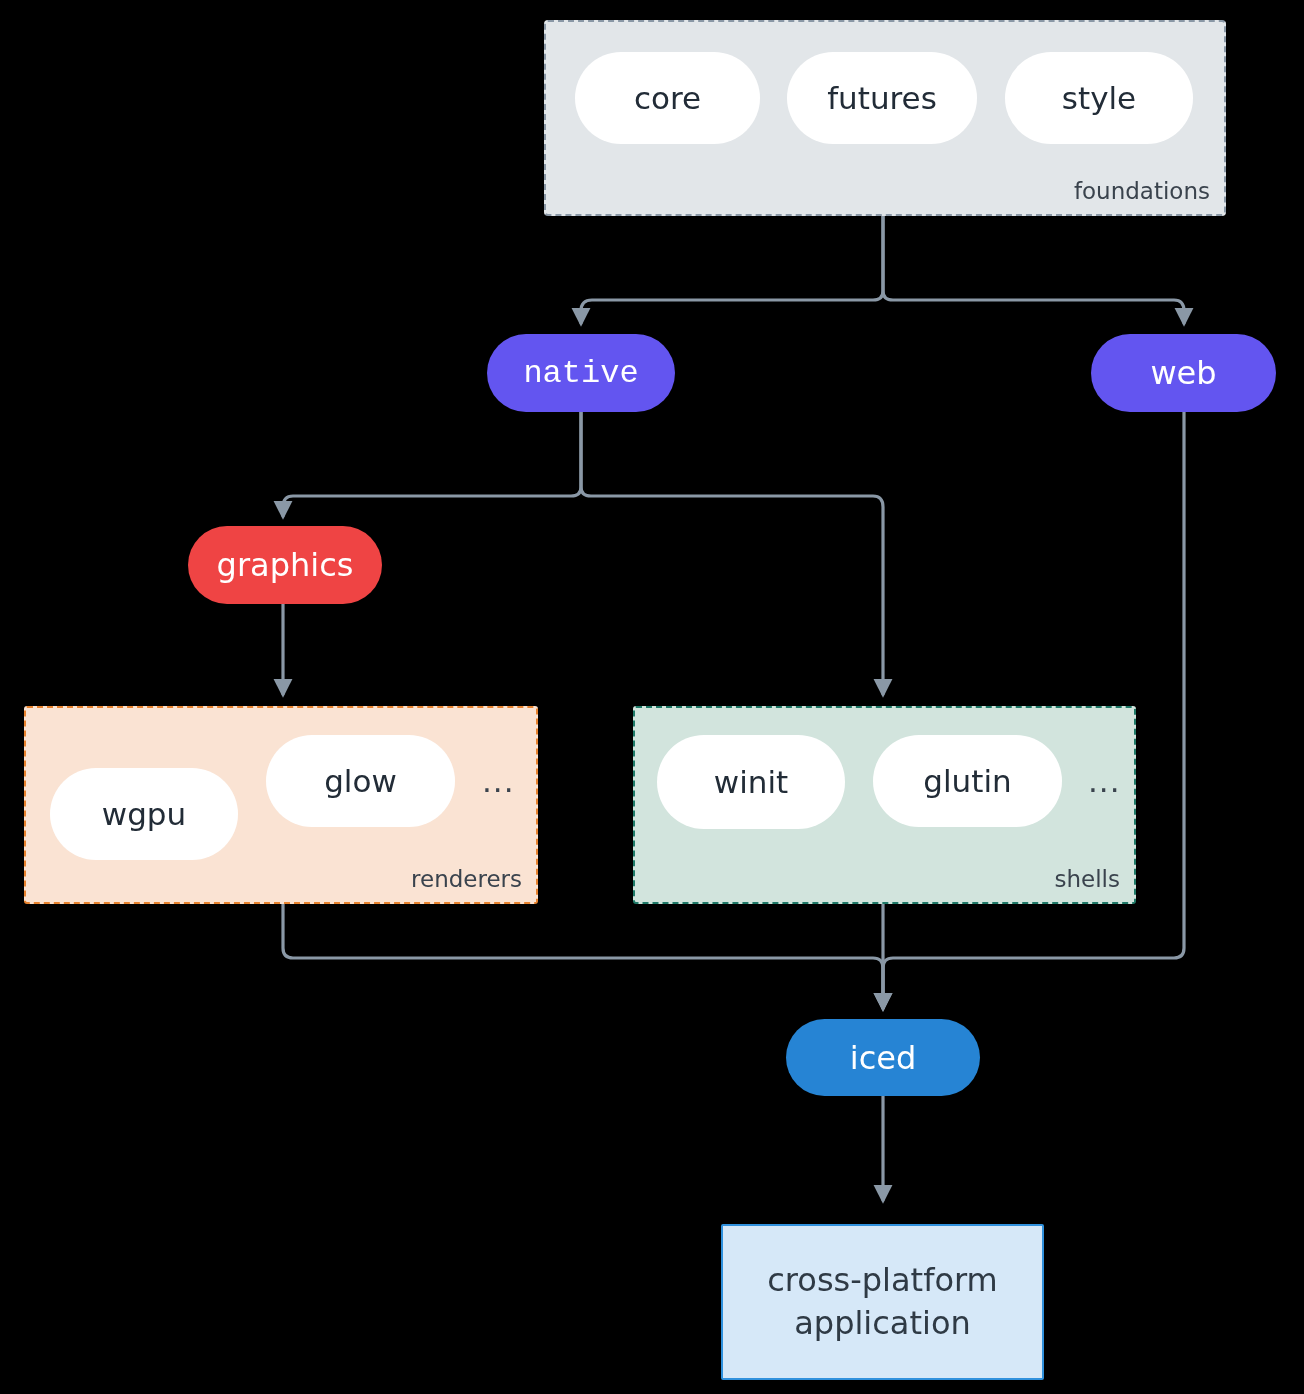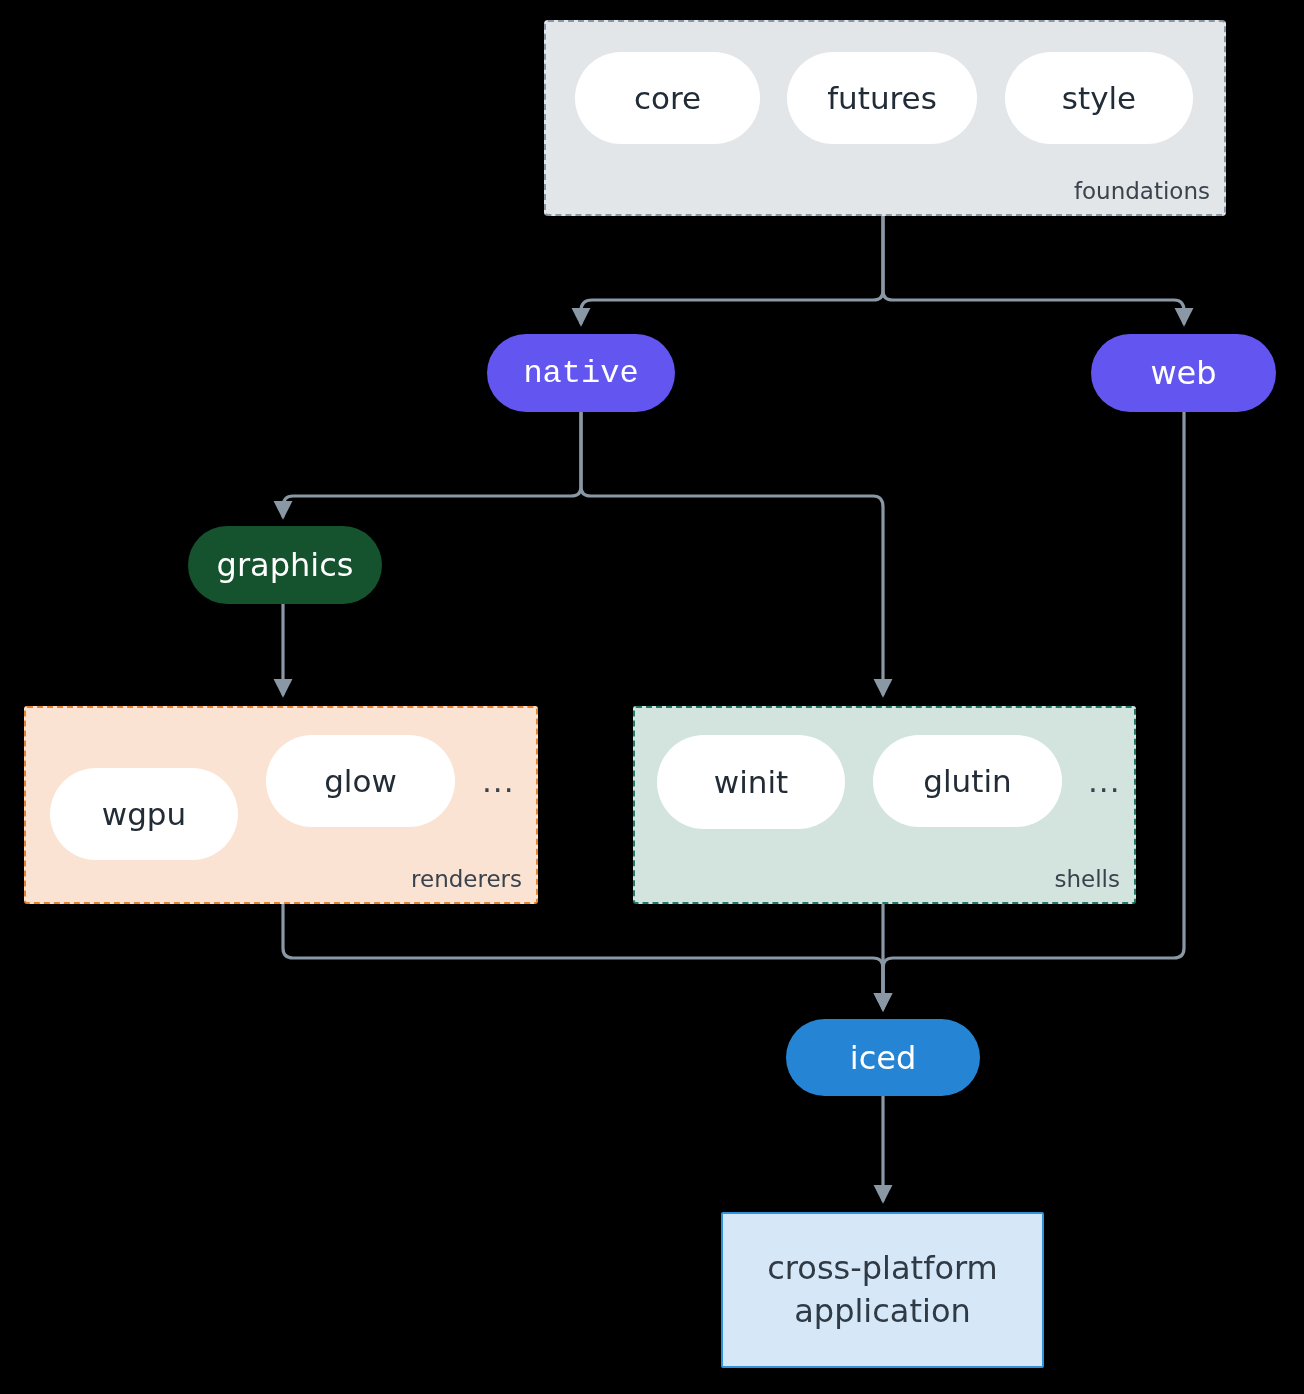--- a/index.html
+++ b/index.html
@@ -65,20 +65,21 @@
   .rect-node {
     position: absolute;
     box-sizing: border-box;
     display: flex;
     align-items: center;
     justify-content: center;
     text-align: center;
     font-size: 32px;
     line-height: 1.35;
     border-radius: 2px;
+    margin-top: 12px;
   }
 
   
   #grp-foundations {
     left: 544px; top: 20px; width: 682px; height: 196px;
     background: #e2e6e9;
     border: 2px dashed #8a98a6;
     border-radius: 4px;
   }
   #grp-renderers {
@@ -105,21 +106,21 @@
   #ell-renderers { left: 482px; top: 766px; }
 
   
   #pill-winit  { left: 657px; top: 735px; width: 188px; height: 94px; }
   #pill-glutin { left: 873px; top: 735px; width: 189px; height: 92px; }
   #ell-shells  { left: 1088px; top: 766px; }
 
   
   #node-native   { left: 487px;  top: 334px;  width: 188px; height: 78px; background: #6355f0; font-family: Liberation Mono, monospace; }
   #node-web      { left: 1091px; top: 334px;  width: 185px; height: 78px; background: #6355f0; }
-  #node-graphics { left: 188px;  top: 526px;  width: 194px; height: 78px; background: #14532d; }
+  #node-graphics { left: 188px;  top: 526px;  width: 194px; height: 78px; background: #ef4444; }
   #node-iced     { left: 786px;  top: 1019px; width: 194px; height: 77px; background: #2684d4; }
   #node-app      {
     left: 721px; top: 1212px; width: 323px; height: 156px;
     background: #d6e8f8;
     border: 2px solid #3091dd;
     color: #2f3a45;
   }
 </style>
 </head>
 <body>

